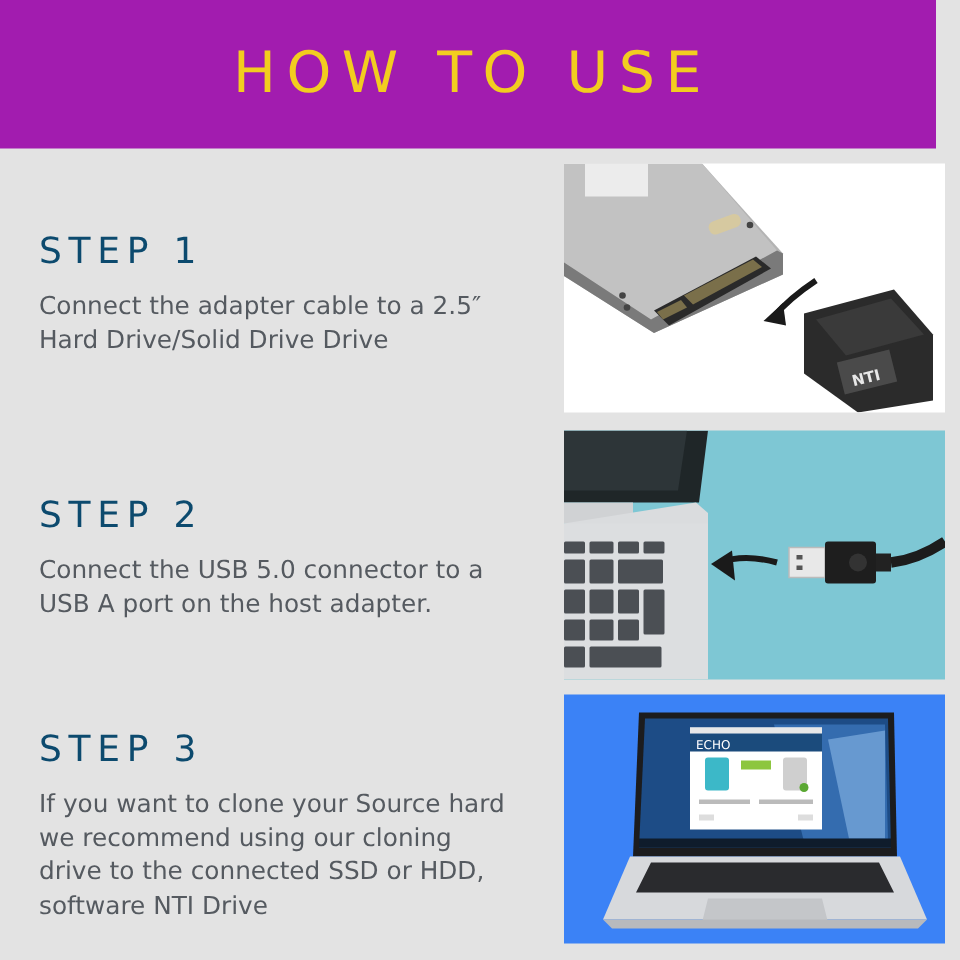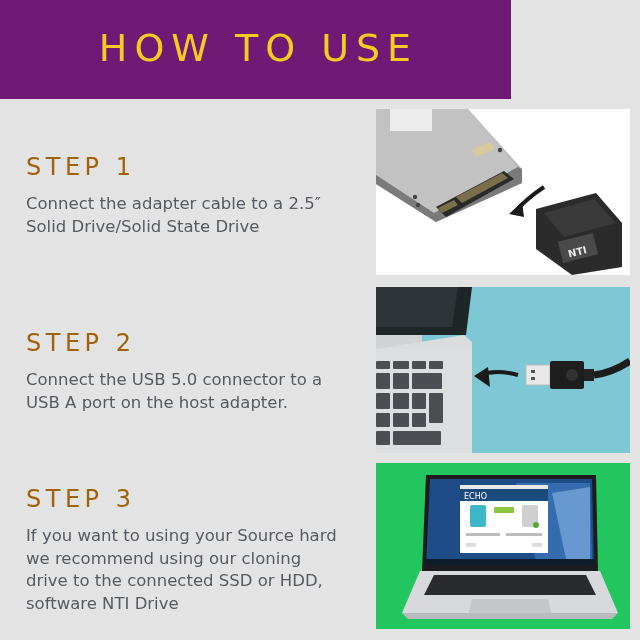--- a/index.html
+++ b/index.html
@@ -1,54 +1,54 @@
 <!DOCTYPE html>
 <html><head>
 <meta charset="utf-8">
 <style>
   html, body { margin:0; padding:0; }
   body { width:640px; height:640px; overflow:hidden; background:#e3e3e3; position:relative; font-family:"DejaVu Sans", sans-serif; }
-  .header { position:absolute; left:0; top:0; width:511px; height:99px; background:#701a75; }
+  .header { position:absolute; left:0; top:0; width:624px; height:99px; background:#a21caf; }
   .header-title { position:absolute; left:0; right:0; top:26px; text-align:center; color:#f2cd1f; font-family:"DejaVu Sans", sans-serif; font-size:38px; letter-spacing:7px; font-weight:normal; line-height:44px; padding-left:6px; }
   .step { position:absolute; left:26px; width:340px; }
-  .step-title { color:#a16207; font-size:24px; letter-spacing:4.5px; line-height:28px; font-family:"DejaVu Sans", sans-serif; }
+  .step-title { color:#0c4a6e; font-size:24px; letter-spacing:4.5px; line-height:28px; font-family:"DejaVu Sans", sans-serif; }
   .step-desc { color:#555a60; font-size:16.5px; line-height:22.5px; margin-top:12px; font-family:"DejaVu Sans", sans-serif; }
   .photo { position:absolute; left:376px; width:254px; height:166px; overflow:hidden; }
   .p1 { top:109px; background:#ffffff; }
   .p2 { top:287px; background:#7ec7d4; }
-  .p3 { top:463px; background:#22c55e; }
+  .p3 { top:463px; background:#3b82f6; }
   svg { display:block; }
 </style>
 </head>
 <body>
 
 <div class="header">
   <div class="header-title">HOW TO USE</div>
 </div>
 
 <div class="step" style="top:153px;">
   <div class="step-title">STEP 1</div>
   <div class="step-desc">
     <div>Connect the adapter cable to a 2.5″</div>
-    <div>Solid Drive/Solid State Drive</div>
+    <div>Hard Drive/Solid Drive Drive</div>
   </div>
 </div>
 
 <div class="step" style="top:329px;">
   <div class="step-title">STEP 2</div>
   <div class="step-desc">
     <div>Connect the USB 5.0 connector to a</div>
     <div>USB A port on the host adapter.</div>
   </div>
 </div>
 
 <div class="step" style="top:485px;">
   <div class="step-title">STEP 3</div>
   <div class="step-desc">
-    <div>If you want to using your Source hard</div>
+    <div>If you want to clone your Source hard</div>
     <div>we recommend using our cloning</div>
     <div>drive to the connected SSD or HDD,</div>
     <div>software NTI Drive</div>
   </div>
 </div>
 
 <div class="photo p1">
   <svg width="254" height="166" viewBox="0 0 254 166">
 
     <polygon points="0,0 92,0 146,60 146,74 60,113 0,75" fill="#b4b4b4"></polygon>

